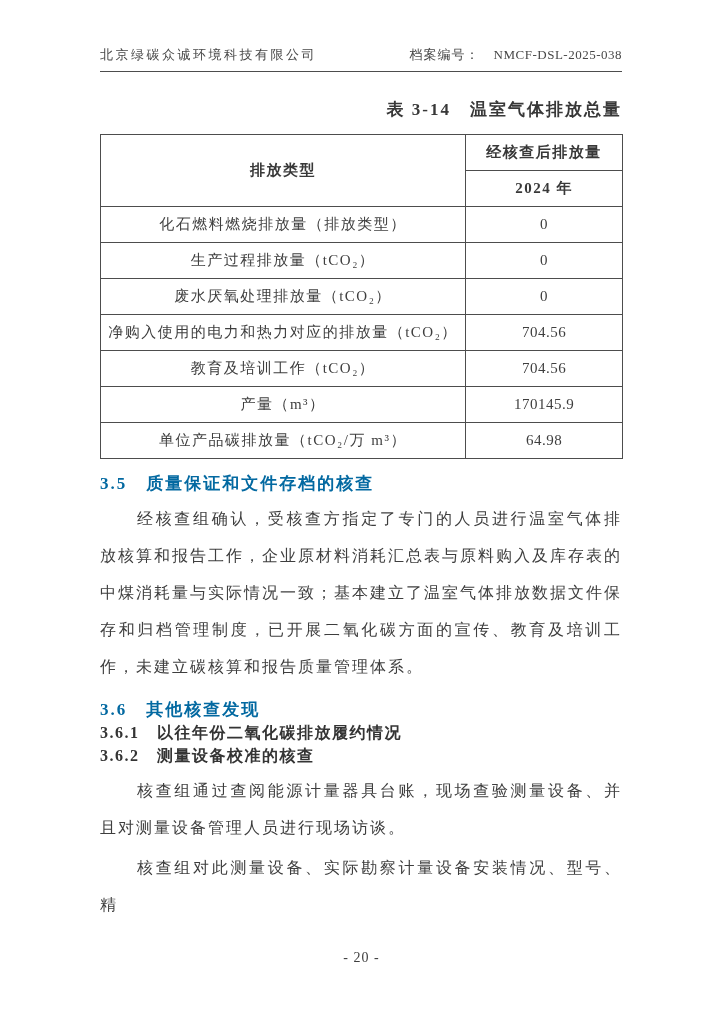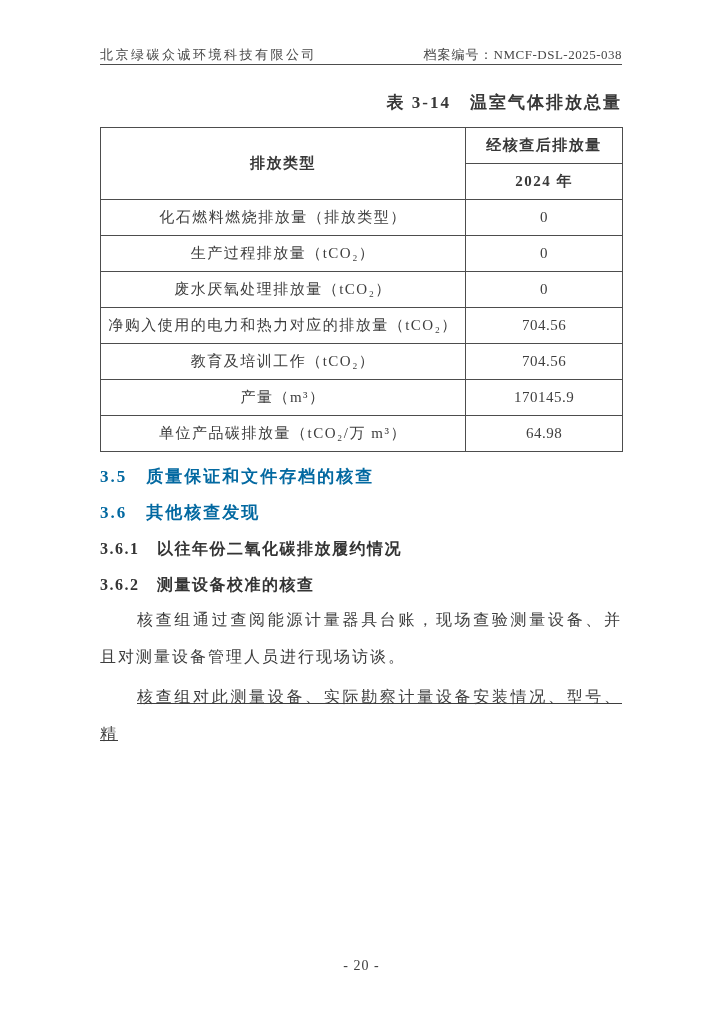--- a/index.html
+++ b/index.html
@@ -17,24 +17,25 @@
     overflow: hidden;
   }
 
   .header {
     display: flex;
     justify-content: space-between;
     align-items: flex-end;
     font-size: 13px;
     letter-spacing: 2.5px;
     color: #474747;
+    padding-bottom: 7px;
     border-bottom: 1px solid #4d4d4d;
   }
   .header .archive { letter-spacing: 1px; white-space: nowrap; }
-  .header .archive .archive-num { margin-left: 0; letter-spacing: 0.5px; }
+  .header .archive .archive-num { margin-left: 14px; letter-spacing: 0.5px; }
 
   .table-title {
     margin-top: 26px;
     text-align: right;
     font-weight: bold;
     font-size: 17px;
     letter-spacing: 2px;
     color: #383838;
   }
 
@@ -60,41 +61,41 @@
   .emission-table td.cell-value { letter-spacing: 0.5px; }
 
   h2.sec {
     margin-top: 13px;
     font-size: 17px;
     font-weight: bold;
     letter-spacing: 2px;
     color: #0369a1;
   }
   h3.subsec {
-    margin-top: 15px;
+    margin-top: 2px;
     font-size: 16px;
     font-weight: bold;
     letter-spacing: 1.5px;
     color: #343434;
   }
   p.body-para {
     margin-top: 5px;
     font-size: 16px;
     line-height: 37px;
     letter-spacing: 2px;
     text-align: justify;
     text-justify: inter-character;
     text-indent: 37px;
     color: #3e3e3e;
   }
-  p.body-para.tight { margin-top: 3px; text-decoration: underline; }
+  p.body-para.tight { margin-top: 3px; }
 
   .footer {
     position: absolute;
-    bottom: 50px;
+    bottom: 58px;
     left: 0;
     right: 0;
     text-align: center;
     font-size: 14px;
     letter-spacing: 1px;
     color: #3e3e3e;
   }
 </style>
 </head>
 <body>
@@ -148,20 +149,21 @@
           <td class="cell-value">170145.9</td>
         </tr>
         <tr>
           <td class="cell-label">单位产品碳排放量（tCO₂/万 m³）</td>
           <td class="cell-value">64.98</td>
         </tr>
       </tbody>
   </table>
 
   <h2 class="sec">3.5　质量保证和文件存档的核查</h2>
+  <p class="body-para">经核查组确认，受核查方指定了专门的人员进行温室气体排放核算和报告工作，企业原材料消耗汇总表与原料购入及库存表的中煤消耗量与实际情况一致；基本建立了温室气体排放数据文件保存和归档管理制度，已开展二氧化碳方面的宣传、教育及培训工作，未建立碳核算和报告质量管理体系。</p>
 
   <h2 class="sec">3.6　其他核查发现</h2>
 
   <h3 class="subsec">3.6.1　以往年份二氧化碳排放履约情况</h3>
 
   <h3 class="subsec">3.6.2　测量设备校准的核查</h3>
   <p class="body-para">核查组通过查阅能源计量器具台账，现场查验测量设备、并且对测量设备管理人员进行现场访谈。</p>
   <p class="body-para tight">核查组对此测量设备、实际勘察计量设备安装情况、型号、精</p>
 
   <div class="footer">- 20 -</div>

